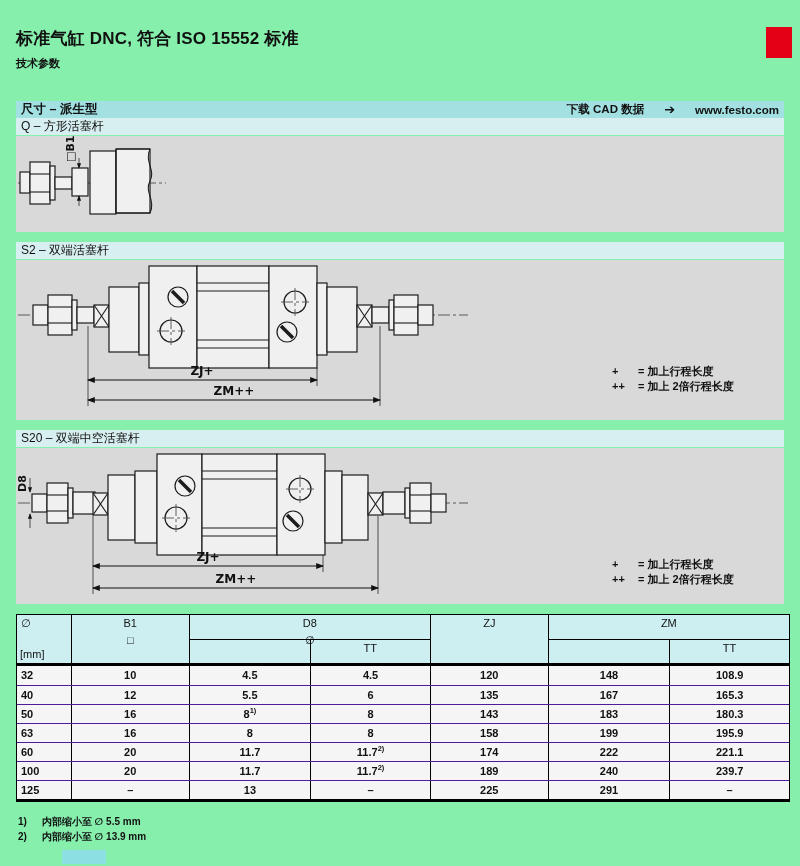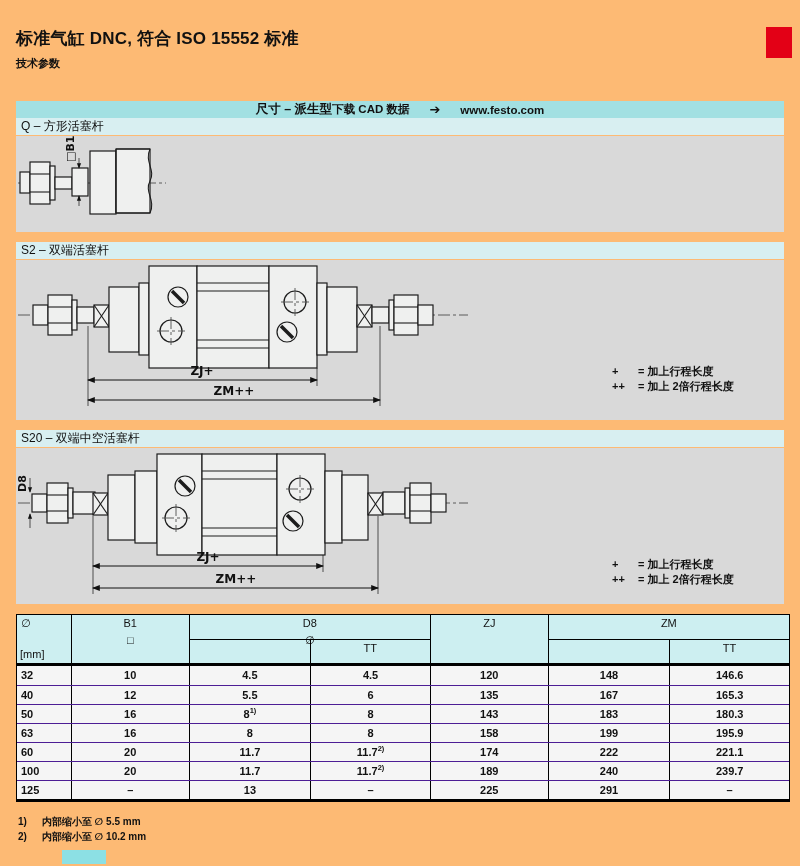--- a/index.html
+++ b/index.html
@@ -5,28 +5,28 @@
   :root{
     --accent-red:#e30016;
     --teal-bar:#a2e0e2;
     --teal-light:#d8eff1;
     --table-header:#cdeff1;
     --drawing-bg:#d9d9d9;
     --footer-teal:#8ce0e4;
   }
   *{box-sizing:border-box;margin:0;padding:0}
   body{background:#e9e9e9;font-family:"Liberation Sans","DejaVu Sans",sans-serif;color:#111}
-  .page{position:relative;width:800px;height:866px;background:#fdba74;overflow:hidden}
+  .page{position:relative;width:800px;height:866px;background:#86efac;overflow:hidden}
 
   .title{position:absolute;left:16px;top:27px;font-size:17px;font-weight:700;letter-spacing:.2px}
   .subtitle{position:absolute;left:16px;top:56px;font-size:11px;font-weight:600}
   .red-marker{position:absolute;left:766px;top:27px;width:26px;height:31px;background:var(--accent-red)}
 
   .section-bar{position:absolute;left:16px;top:101px;width:768px;height:17px;background:var(--teal-bar);
-    display:flex;align-items:center;justify-content:center;padding:0 5px}
+    display:flex;align-items:center;justify-content:space-between;padding:0 5px}
   .section-bar .sec-title{font-size:12.5px;font-weight:700}
   .cad-link{font-size:11.5px;font-weight:700;display:flex;align-items:center;gap:20px;cursor:pointer}
   .cad-link .arrow{font-size:13px;line-height:1}
 
   .sub-bar{position:absolute;left:16px;width:768px;height:17px;background:var(--teal-light);
     display:flex;align-items:center;padding:0 5px;font-size:12px;font-weight:500}
   .draw-area{position:absolute;left:16px;width:768px;background:var(--drawing-bg)}
 
   .legend{position:absolute;left:596px;font-size:11px;font-weight:700}
   .legend .lrow{display:flex;line-height:15px}
@@ -284,21 +284,21 @@
       </div>
     </div>
     <div class="tbody">
         <div class="trow">
           <div class="tcell col0">32</div>
           <div class="tcell col1">10</div>
           <div class="tcell col2">4.5</div>
           <div class="tcell col3">4.5</div>
           <div class="tcell col4">120</div>
           <div class="tcell col5">148</div>
-          <div class="tcell col6">146.6</div>
+          <div class="tcell col6">108.9</div>
         </div>
         <div class="trow">
           <div class="tcell col0">40</div>
           <div class="tcell col1">12</div>
           <div class="tcell col2">5.5</div>
           <div class="tcell col3">6</div>
           <div class="tcell col4">135</div>
           <div class="tcell col5">167</div>
           <div class="tcell col6">165.3</div>
         </div>
@@ -350,18 +350,18 @@
       </div>
   </div>
 
   <div class="footnotes">
     <div class="fnrow">
       <span class="fnm">1)</span>
       <span>内部缩小至 ∅ 5.5 mm</span>
     </div>
     <div class="fnrow">
       <span class="fnm">2)</span>
-      <span>内部缩小至 ∅ 10.2 mm</span>
+      <span>内部缩小至 ∅ 13.9 mm</span>
     </div>
   </div>
 
   <div class="footer-tab"></div>
 </div>
 
 </body></html>

